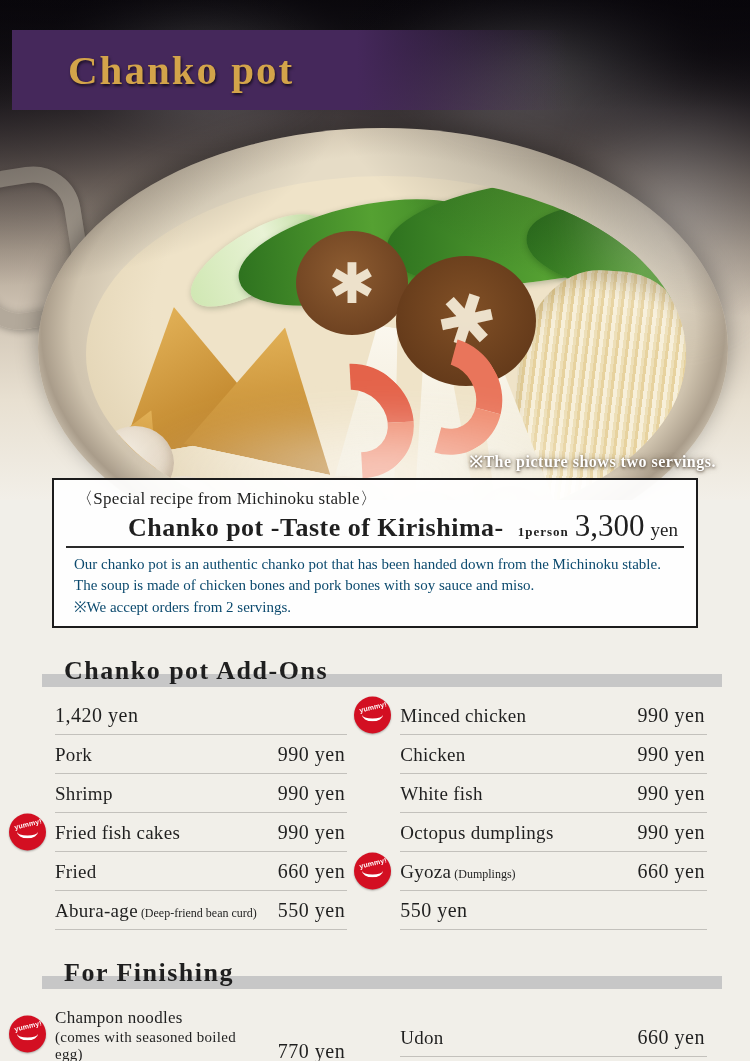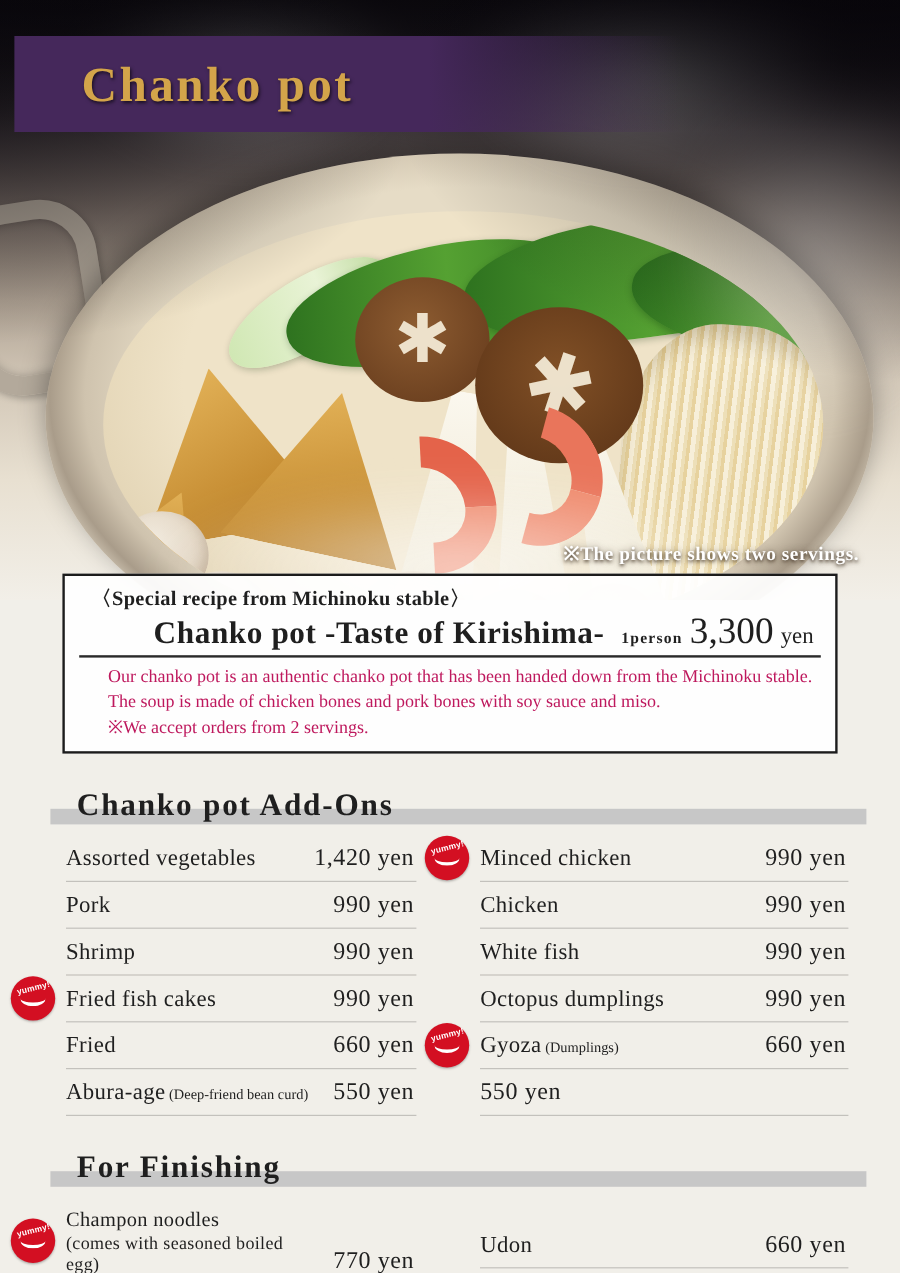--- a/index.html
+++ b/index.html
@@ -95,29 +95,29 @@
     color:var(--gold); text-shadow:1px 2px 3px rgba(0,0,0,.65); }
 
   .photo-caption { position:absolute; right:34px; bottom:28px; z-index:7;
     color:#fff; font-weight:bold; font-size:16px; letter-spacing:.5px;
     text-shadow:0 1px 3px rgba(70,55,40,.9), 0 0 6px rgba(70,55,40,.5); }
 
   
   .flow { position:relative; margin-top:-22px; z-index:8; }
   .special-box { margin:0 52px; border:2px solid #1c1c1c; background:rgba(255,255,255,.93);
     padding:7px 12px 8px; }
-  .special-label { font-size:17px; font-weight:bold; margin-left:10px; letter-spacing:.3px; }
+  .special-label { font-size:17px; font-weight:normal; margin-left:10px; letter-spacing:.3px; }
   .special-titleline { display:flex; align-items:baseline; margin-top:-2px;justify-content:space-between; }
   .special-name { font-size:26px; font-weight:bold; letter-spacing:.5px; margin-left:62px; }
   .special-price { margin-left:auto; margin-right:6px; display:flex; align-items:baseline; gap:6px; }
   .serving { font-size:13px; font-weight:bold; letter-spacing:1px; }
   .price-big { font-size:31px; }
   .price-cur { font-size:19px; }
   .special-rule { border:none; border-top:2px solid #2a2a2a; margin:2px 0 6px; }
-  .special-desc { font-size:15px; line-height:1.42; color:#be185d; margin-left:24px; }
+  .special-desc { font-size:15px; line-height:1.42; color:#0c4a6e; margin-left:8px; }
 
   
   .section-heading { position:relative; margin:24px 28px 0 40px; height:38px; }
   .section-heading .bar { position:absolute; left:2px; right:0; bottom:3px; height:13px;
     background:var(--bar); }
   .section-heading .txt { position:relative; z-index:1; font-size:26px; font-weight:bold;
     letter-spacing:1.5px; padding-left:24px; line-height:38px; }
   .section-heading.fin .txt { padding-left:24px; }
 
   .menu-cols { display:flex; padding:6px 43px 0 55px; gap:53px; }
@@ -207,24 +207,20 @@
 
   <div class="section-heading">
     <div class="bar"></div>
     <div class="txt">Chanko pot Add-Ons</div>
   </div>
 
   <div class="menu-cols">
     <div class="menu-col left">
         <div class="menu-row">
 
-    <span class="item-name">
-      <span class="name-main">Assorted vegetables</span>
-      
-    </span>
     <span class="item-price">1,420 yen</span>
   </div>
         <div class="menu-row">
 
     <span class="item-name">
       <span class="name-main">Pork</span>
       
     </span>
     <span class="item-price">990 yen</span>
   </div>

